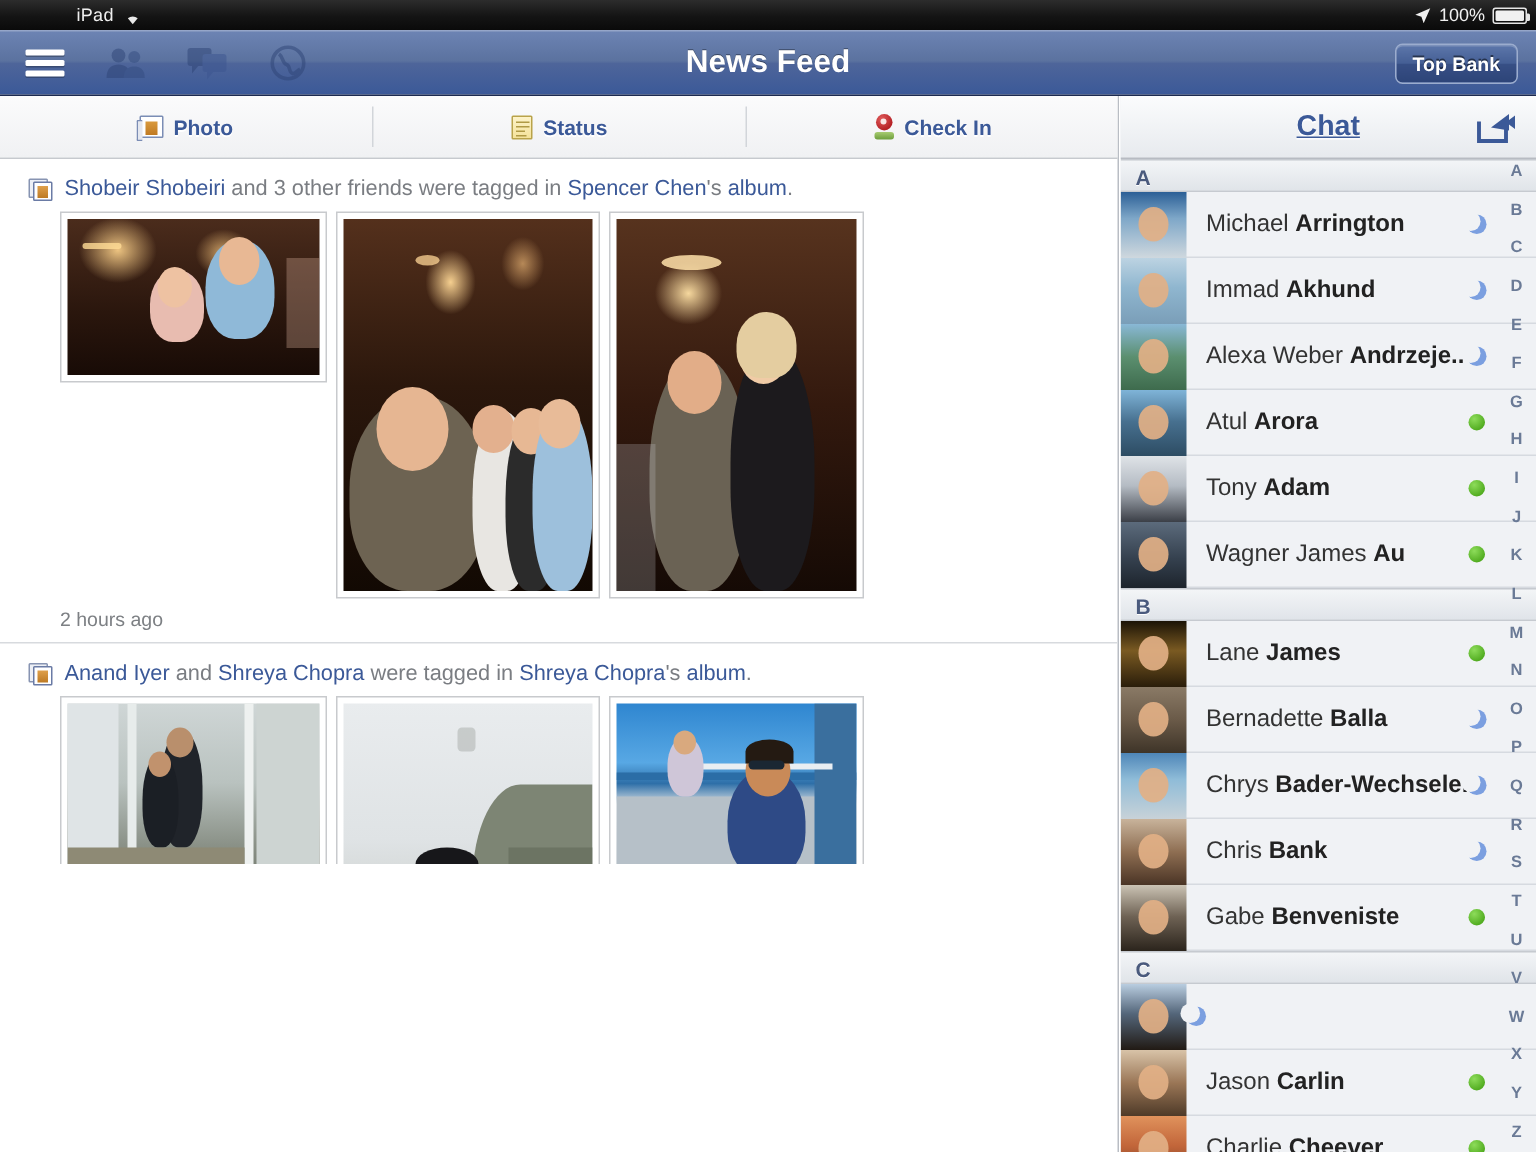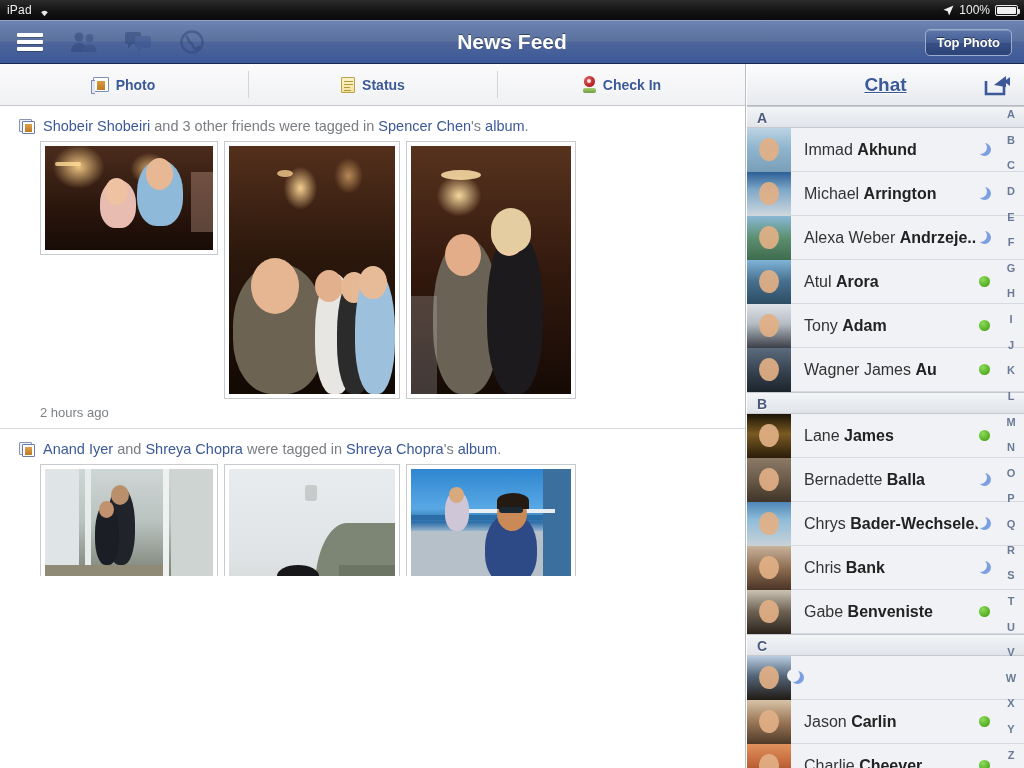--- a/index.html
+++ b/index.html
@@ -11,21 +11,21 @@
     background: #fff;
   }
 
   
   .statusbar {
     position: absolute; top: 0; left: 0;
     width: 1024px; height: 20px;
     background: linear-gradient(to bottom, #2c2c2c 0%, #141414 55%, #0a0a0a 100%);
     color: #e8e8e8;
     font-size: 12px;
-    display: flex; align-items: center;
+    display: flex; align-items: center; padding-left: 44px;
   }
   .sb-left { display: flex; align-items: center; gap: 6px; padding-left: 7px; }
   .sb-carrier { font-size: 12px; letter-spacing: .2px; color: #eee; }
   .sb-center {
     position: absolute; left: 0; width: 1024px; text-align: center;
     font-size: 12px; font-weight: bold; color: #f2f2f2; letter-spacing: .2px;
   }
   .sb-right {
     position: absolute; right: 6px; display: flex; align-items: center; gap: 5px;
     font-size: 12px; color: #f0f0f0;
@@ -319,21 +319,21 @@
       </svg>
     </div>
     <div class="nav-ico dim-ico">
       <svg width="26" height="26" viewBox="0 0 26 26">
         <circle cx="13" cy="13" r="10.5" fill="none" stroke="#2e4476" stroke-width="2.4"></circle>
         <path d="M7 7 C10 9 9 13 12 14 C15 15 13 19 16 20 C18 20.6 19 18 21 17" fill="none" stroke="#2e4476" stroke-width="2.4"></path>
       </svg>
     </div>
   </div>
   <div class="nav-title">News Feed</div>
-  <div class="topnews-btn">Top Photo</div>
+  <div class="topnews-btn">Top Bank</div>
 </div>
 
 <div class="feed-pane">
 
   <div class="composer">
     <div class="comp-btn">
       <span class="ico-photo"></span>
       <span>Photo</span>
     </div>
     <div class="comp-sep"></div>
@@ -473,31 +473,31 @@
       <svg width="26" height="22" viewBox="0 0 26 22">
         <path d="M2 7 L2 20 L20 20 L20 12" fill="none" stroke="#3b5998" stroke-width="2.6"></path>
         <path d="M10 11 L22 2 L22 6 L26 3 L26 12 L22 9 L22 13 Z" fill="#3b5998"></path>
       </svg>
     </div>
   </div>
   <div class="chat-list">
     <div id="chat-sections">
         <div class="sec-header">A</div>
         <div class="chat-row">
+          <div class="avatar av1" style="position: relative;">
+            <span class="av-f" style="left: 12px; top: 10px; width: 20px; height: 23px; background: rgba(226, 176, 134, 0.92);"></span>
+          </div>
+          <div class="chat-name"><span>Michael </span><b>Arrington</b></div>
+          <div class="status-moon"></div>
+        </div>
+        <div class="chat-row">
           <div class="avatar av2" style="position: relative;">
             <span class="av-f" style="left: 12px; top: 10px; width: 20px; height: 23px; background: rgba(226, 176, 134, 0.92);"></span>
           </div>
           <div class="chat-name"><span>Immad </span><b>Akhund</b></div>
-          <div class="status-moon"></div>
-        </div>
-        <div class="chat-row">
-          <div class="avatar av1" style="position: relative;">
-            <span class="av-f" style="left: 12px; top: 10px; width: 20px; height: 23px; background: rgba(226, 176, 134, 0.92);"></span>
-          </div>
-          <div class="chat-name"><span>Michael </span><b>Arrington</b></div>
           <div class="status-moon"></div>
         </div>
         <div class="chat-row">
           <div class="avatar av3" style="position: relative;">
             <span class="av-f" style="left: 12px; top: 10px; width: 20px; height: 23px; background: rgba(226, 176, 134, 0.92);"></span>
           </div>
           <div class="chat-name"><span>Alexa Weber </span><b>Andrzeje..</b></div>
           <div class="status-moon"></div>
         </div>
         <div class="chat-row">

